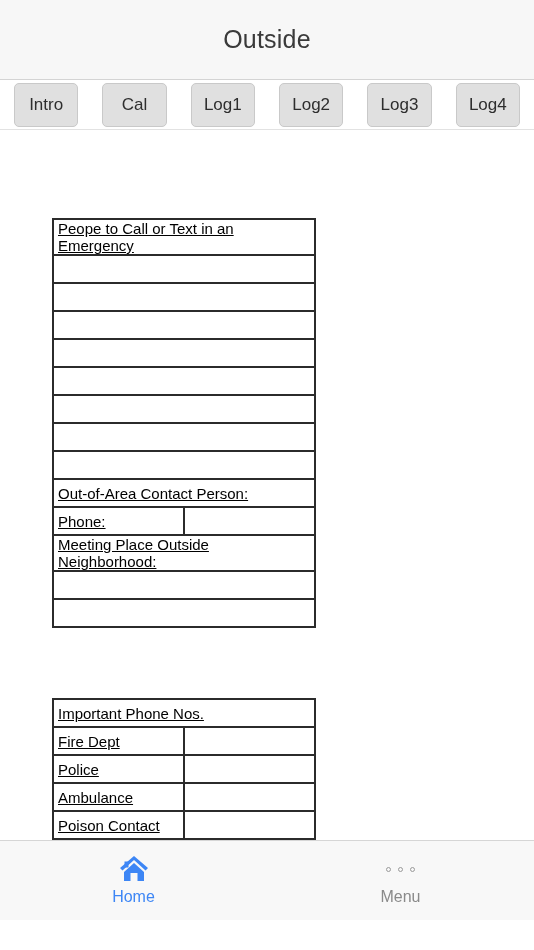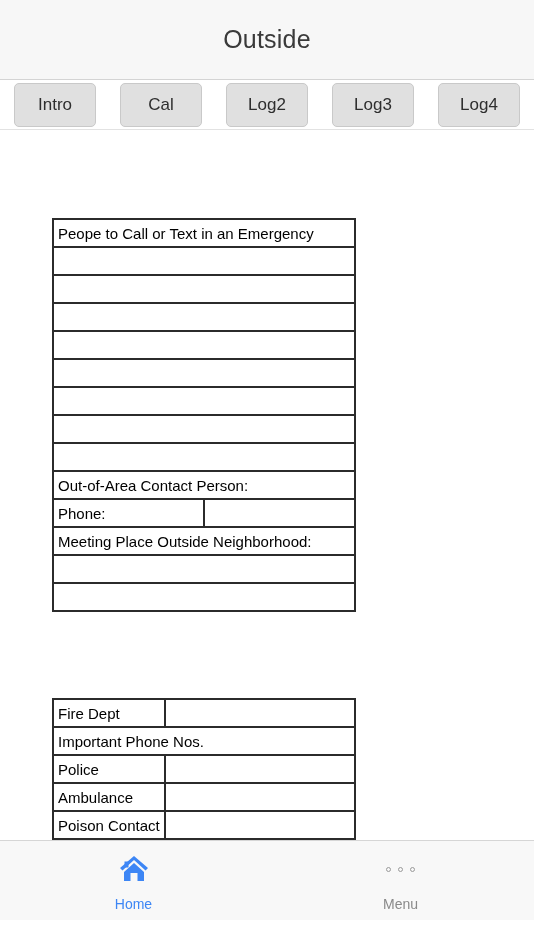--- a/index.html
+++ b/index.html
@@ -69,22 +69,23 @@
   .sheet {
     position: absolute;
     left: 52px;
     width: 304px;
   }
   #sheet-contacts { top: 88px; }
   #sheet-phones { top: 568px; }
 
   table.grid {
     border-collapse: collapse;
-    width: 304px;
+    width: 264px;
     table-layout: fixed;
+    text-decoration: underline;
   }
   table.grid td {
     border: 2px solid #2b2b2b;
     height: 28px;
     padding: 0 4px;
     font-size: 15px;
     color: #000000;
     background: #ffffff;
     vertical-align: middle;
     box-sizing: border-box;
@@ -125,22 +126,22 @@
     padding-top: 11px;
     cursor: pointer;
   }
   .bottom-icon {
     height: 34px;
     display: flex;
     align-items: center;
     justify-content: center;
   }
   .bottom-label {
-    margin-top: 10px;
-    font-size: 14px;
+    margin-top: 2px;
+    font-size: 16px;
     color: #8a8a8a;
   }
   .bottom-item.active .bottom-label { color: #3d86f5; }
 
   .dots-row {
     display: flex;
     align-items: center;
     gap: 7px;
     height: 34px;
   }
@@ -155,20 +156,21 @@
 </head>
 <body>
 
 <div class="topbar">
   <div class="topbar-title">Outside</div>
 </div>
 
 <div class="tabstrip">
   <div class="tab-btn">Intro</div>
   <div class="tab-btn">Cal</div>
+  <div class="tab-btn">Log1</div>
   <div class="tab-btn">Log2</div>
   <div class="tab-btn">Log3</div>
   <div class="tab-btn">Log4</div>
 </div>
 
 <div class="content">
 
   <div class="sheet" id="sheet-contacts">
     <table class="grid">
       <tbody>
@@ -216,25 +218,25 @@
             <td class="blank-cell" colspan="2"></td>
           </tr>
     </tbody>
       </table>
   </div>
 
   <div class="sheet" id="sheet-phones">
     <table class="grid">
       <tbody>
           <tr>
+        <td class="title-cell" colspan="2">Important Phone Nos.</td>
+      </tr>
+      <tr>
         <td class="label-cell col-narrow">Fire Dept</td>
         <td></td>
-      </tr>
-      <tr>
-        <td class="title-cell" colspan="2">Important Phone Nos.</td>
       </tr>
       <tr>
         <td class="label-cell col-narrow">Police</td>
         <td></td>
       </tr>
       <tr>
         <td class="label-cell col-narrow">Ambulance</td>
         <td></td>
       </tr>
       <tr>

